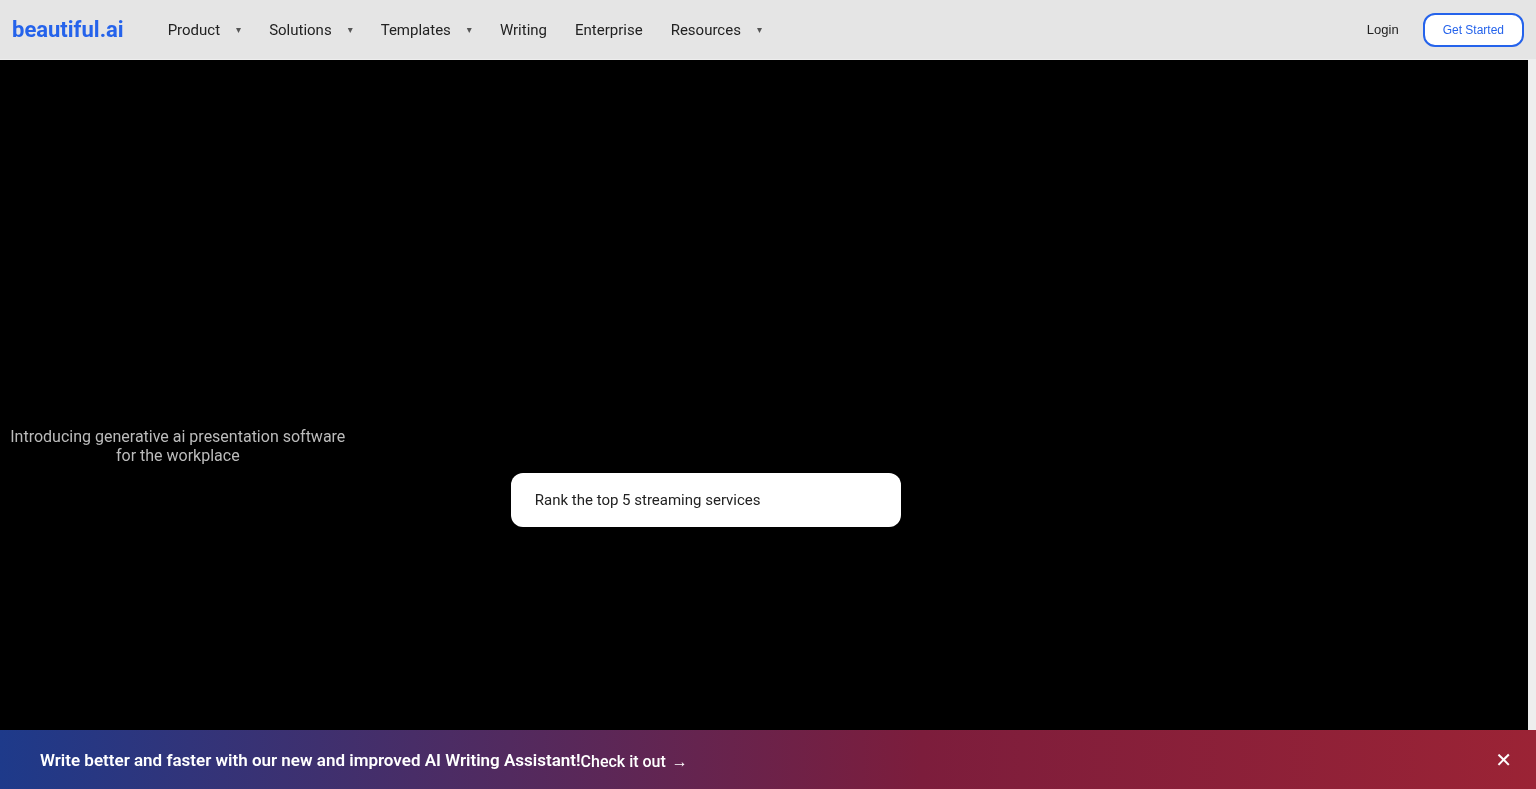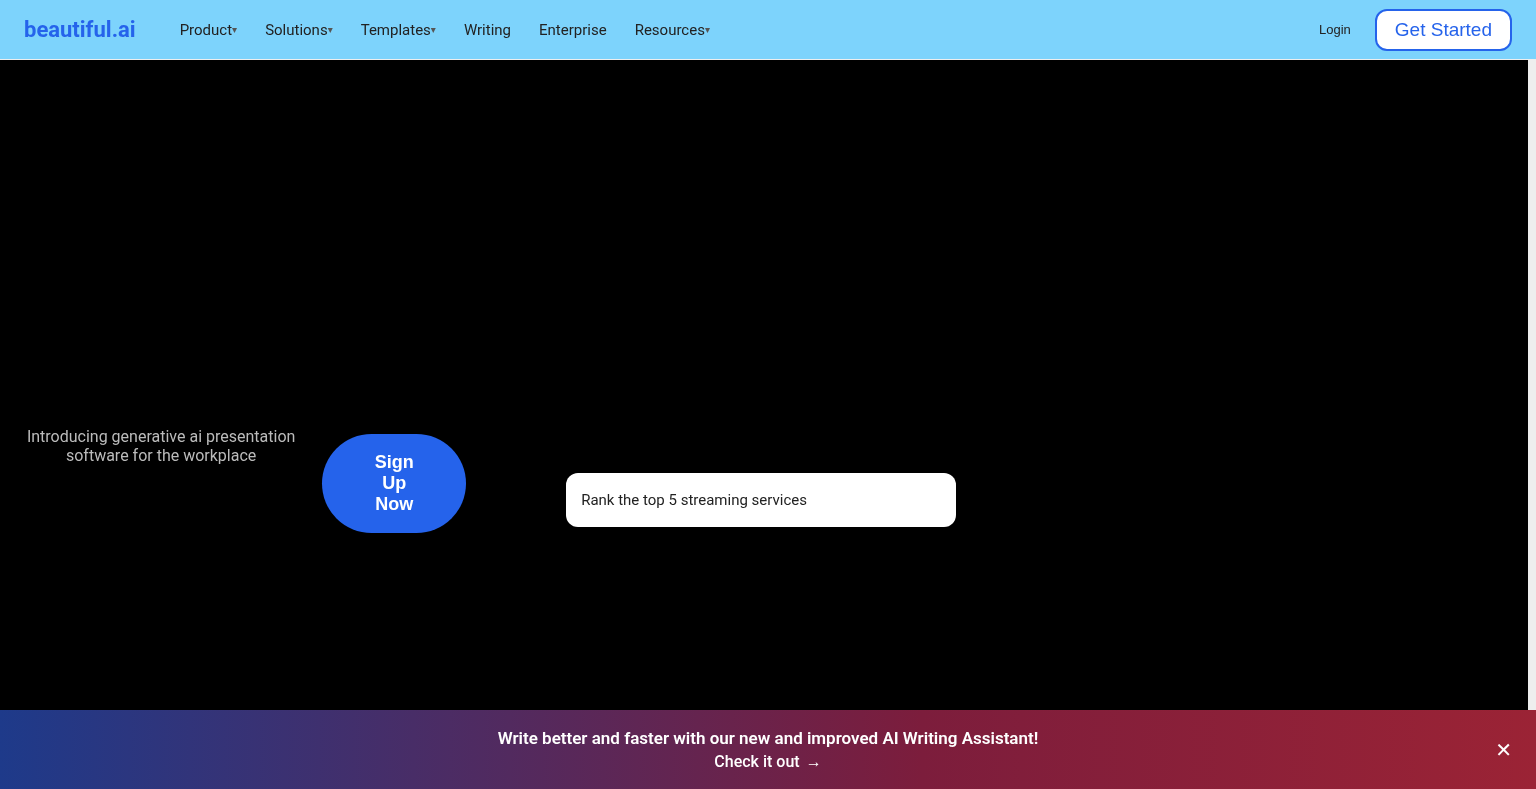--- a/index.html
+++ b/index.html
@@ -3,25 +3,25 @@
   <meta charset="utf-8">
   <style>
     * { margin: 0; padding: 0; box-sizing: border-box; }
     body { font-family: -apple-system, BlinkMacSystemFont, 'Segoe UI', Roboto, sans-serif; overflow-x: hidden; }
 
     
     .navbar {
       position: fixed;
       top: 0; left: 0; right: 0;
       height: 60px;
-      background: #7dd3fc;
+      background: #e5e5e5;
       display: flex;
       align-items: center;
       justify-content: space-between;
-      padding: 0 24px;
+      padding: 0 12px;
       z-index: 100;
       border-bottom: 1px solid #eee;
     }
     .navbar-left {
       display: flex;
       align-items: center;
       gap: 32px;
     }
     .logo {
       font-size: 22px;
@@ -37,21 +37,21 @@
       color: #2563eb;
     }
     .nav-items {
       display: flex;
       align-items: center;
       gap: 4px;
     }
     .nav-item {
       display: flex;
       align-items: center;
-      gap: 0;
+      gap: 16px;
       padding: 8px 12px;
       font-size: 15px;
       color: #222;
       cursor: pointer;
       border-radius: 6px;
       white-space: nowrap;
     }
     .chevron {
       font-size: 10px;
       color: #555;
@@ -63,21 +63,21 @@
     }
     .btn-login {
       font-size: 13px;
       color: #222;
       background: none;
       border: none;
       cursor: pointer;
       padding: 8px 12px;
     }
     .btn-get-started {
-      font-size: 19px;
+      font-size: 12px;
       color: #2563eb;
       background: #fff;
       border: 2px solid #2563eb;
       cursor: pointer;
       padding: 8px 18px;
       border-radius: 12px;
       font-weight: 500;
     }
 
     
@@ -125,36 +125,36 @@
     .demo-card-area {
       margin-top: 80px;
       width: 100%;
       display: flex;
       justify-content: center;
       position: relative;
     }
     .demo-card {
       background: #fff;
       border-radius: 12px;
-      padding: 18px 15px;
+      padding: 18px 24px;
       width: 390px;
       font-size: 15px;
       color: #222;
       box-shadow: 0 4px 24px rgba(0,0,0,0.3);
       margin-left: -480px;
     }
 
     
     .bottom-banner {
       position: fixed;
       bottom: 0; left: 0; right: 0;
       background: linear-gradient(90deg, #1e3a8a 0%, #7c1d3c 60%, #9b2335 100%);
       padding: 18px 40px;
       display: flex;
-      flex-direction: column;
+      flex-direction: row;
       align-items: center;
       z-index: 200;
     }
     .banner-text {
       color: #fff;
       font-size: 17px;
       font-weight: 600;
       text-align: center;
     }
     .banner-link {
@@ -230,23 +230,20 @@
     </div>
   </div>
   <div class="navbar-right">
     <button class="btn-login">Login</button>
     <button class="btn-get-started">Get Started</button>
   </div>
 </nav>
 
 <section class="hero">
   <p class="hero-subtitle">Introducing generative ai presentation software for the workplace</p>
-  <div class="hero-cta">
-    <button class="btn-signup">Sign Up Now</button>
-  </div>
 
   <div class="demo-card-area">
     <div class="demo-card">
       <span>Rank the top 5 streaming services</span>
     </div>
   </div>
 </section>
 
 <div class="bottom-banner">
   <p class="banner-text">Write better and faster with our new and improved AI Writing Assistant!</p>

